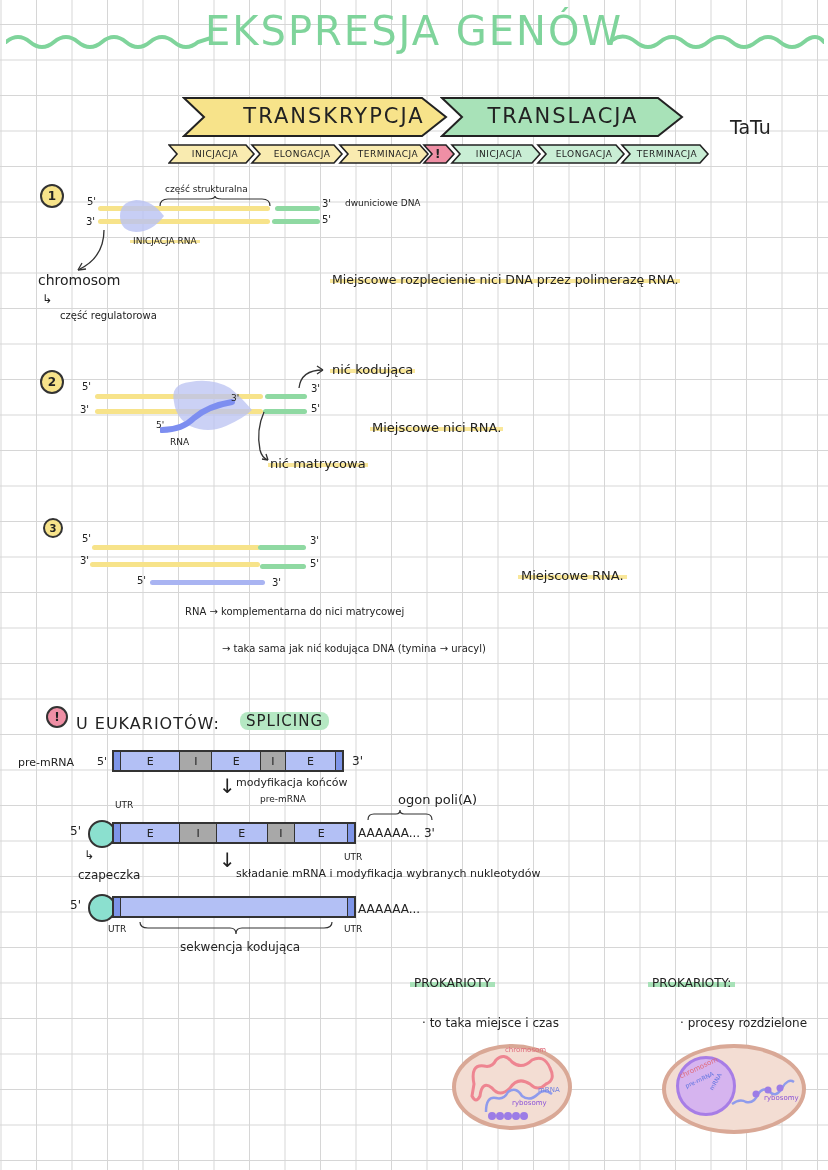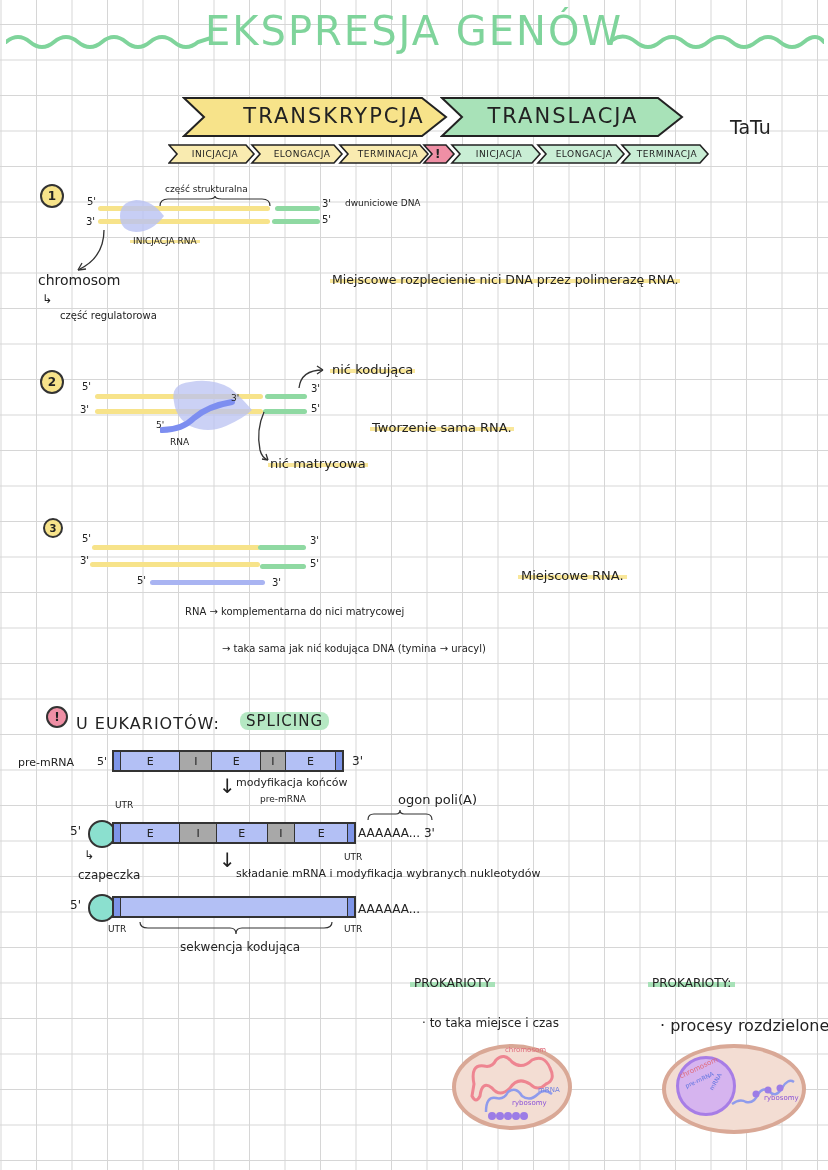--- a/index.html
+++ b/index.html
@@ -120,21 +120,21 @@
 <svg class="abs" style="left:295px;top:362px" width="40" height="28">
   <path d="M4 26 Q6 8 28 8" fill="none" stroke="#333" stroke-width="1.3"></path>
   <path d="M28 8 l-6 -4 M28 8 l-6 4" stroke="#333" stroke-width="1.3"></path>
 </svg>
 <div class="abs hand hl-y" style="left:330px;top:362px;font-size:13px;padding:0 2px">nić kodująca</div>
 <svg class="abs" style="left:254px;top:410px" width="20" height="55">
   <path d="M10 2 Q2 20 6 40 Q8 48 14 50" fill="none" stroke="#333" stroke-width="1.3"></path>
   <path d="M14 50 l-6 -1 M14 50 l-2 -6" stroke="#333" stroke-width="1.3"></path>
 </svg>
 <div class="abs hand hl-y" style="left:268px;top:456px;font-size:13px;padding:0 2px">nić matrycowa</div>
-<div class="abs hand hl-y" style="left:370px;top:420px;font-size:13px;padding:0 2px">Tworzenie sama RNA.</div>
+<div class="abs hand hl-y" style="left:370px;top:420px;font-size:13px;padding:0 2px">Miejscowe nici RNA.</div>
 
 <div class="abs circ-num" style="left:43px;top:518px;width:16px;height:16px;font-size:10px">3</div>
 <div class="abs hand lbl" style="left:82px;top:533px">5'</div>
 <div class="abs strand" style="left:92px;top:545px;width:168px;background:#f7e38a"></div>
 <div class="abs strand" style="left:258px;top:545px;width:48px;background:#8fd9a2"></div>
 <div class="abs hand lbl" style="left:310px;top:535px">3'</div>
 <div class="abs hand lbl" style="left:80px;top:555px">3'</div>
 <div class="abs strand" style="left:90px;top:562px;width:170px;background:#f7e38a"></div>
 <div class="abs strand" style="left:260px;top:564px;width:46px;background:#8fd9a2"></div>
 <div class="abs hand lbl" style="left:310px;top:558px">5'</div>
@@ -210,21 +210,21 @@
 <svg class="abs" style="left:138px;top:920px" width="200" height="16">
   <path d="M2 2 Q2 8 10 8 L92 8 Q98 8 98 14 Q98 8 104 8 L186 8 Q194 8 194 2" fill="none" stroke="#333" stroke-width="1.2"></path>
 </svg>
 <div class="abs hand" style="left:180px;top:940px;font-size:12px">sekwencja kodująca</div>
 
 <div class="abs hand hl-g" style="left:410px;top:976px;font-size:12px;padding:0 4px">PROKARIOTY</div>
 <div class="abs hand hl-g" style="left:648px;top:976px;font-size:12px;padding:0 4px">PROKARIOTY:</div>
 <div class="abs hand" style="left:422px;top:1016px;font-size:12px">
   <span>· </span><span>to taka miejsce i czas</span>
 </div>
-<div class="abs hand" style="left:660px;top:1016px;font-size:16px">
+<div class="abs hand" style="left:680px;top:1016px;font-size:12px">
   <span>· </span><span>procesy rozdzielone</span>
 </div>
 
 <div class="abs cell" style="left:452px;top:1044px;width:112px;height:78px"></div>
 <svg class="abs" style="left:452px;top:1044px" width="120" height="86">
   <path d="M22 40 Q18 20 32 22 Q40 24 44 16 Q52 8 60 18 Q70 26 80 16 Q92 10 98 24 Q104 36 94 40 Q86 48 78 40 Q66 32 58 44 Q48 54 40 44 Q30 36 28 52 Q24 60 20 52 Z" fill="none" stroke="#ee8591" stroke-width="3"></path>
   <path d="M34 68 Q34 52 44 54 Q52 56 56 48 Q64 42 70 52 Q78 58 86 50 Q92 44 100 50" fill="none" stroke="#8f9bec" stroke-width="2.5"></path>
   <circle cx="40" cy="72" r="4" fill="#9c7ce6"></circle>
   <circle cx="48" cy="72" r="4" fill="#9c7ce6"></circle>
   <circle cx="56" cy="72" r="4" fill="#9c7ce6"></circle>

